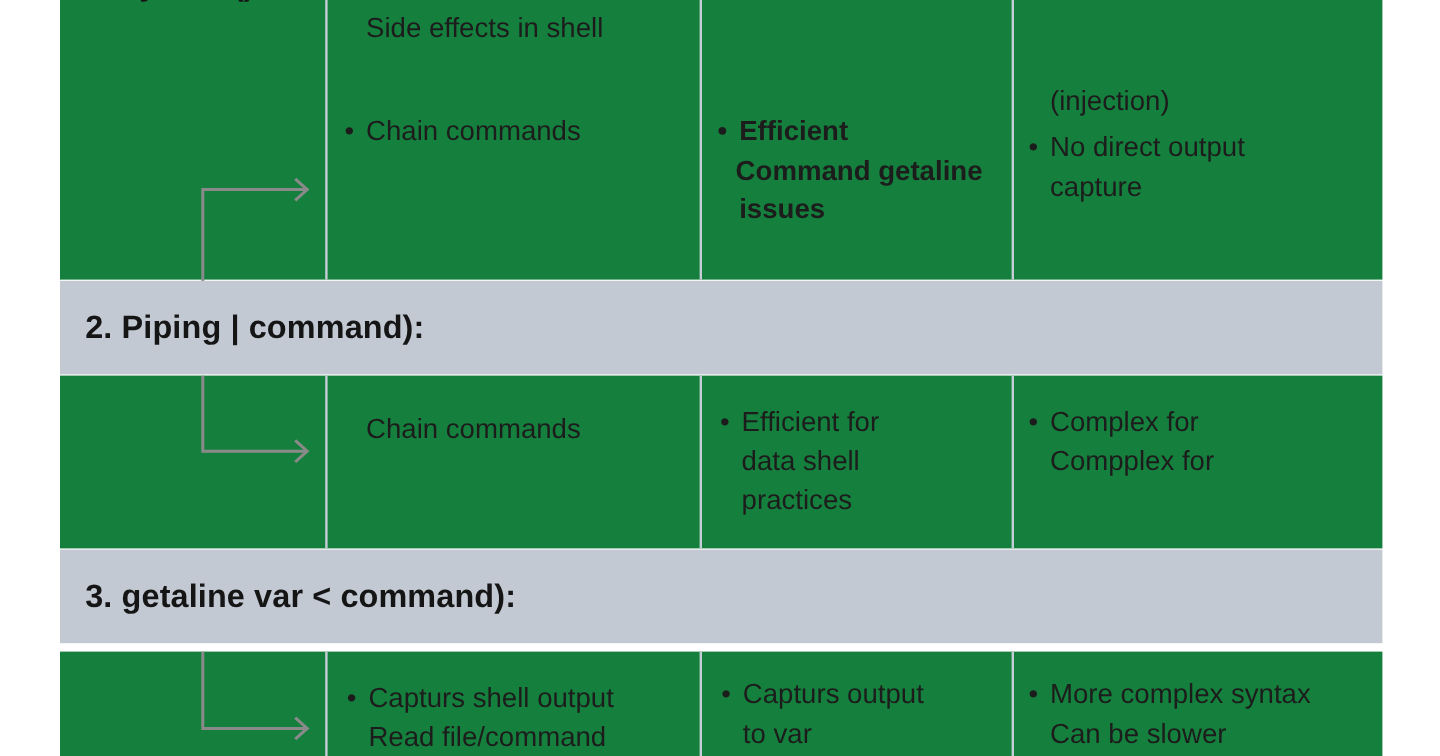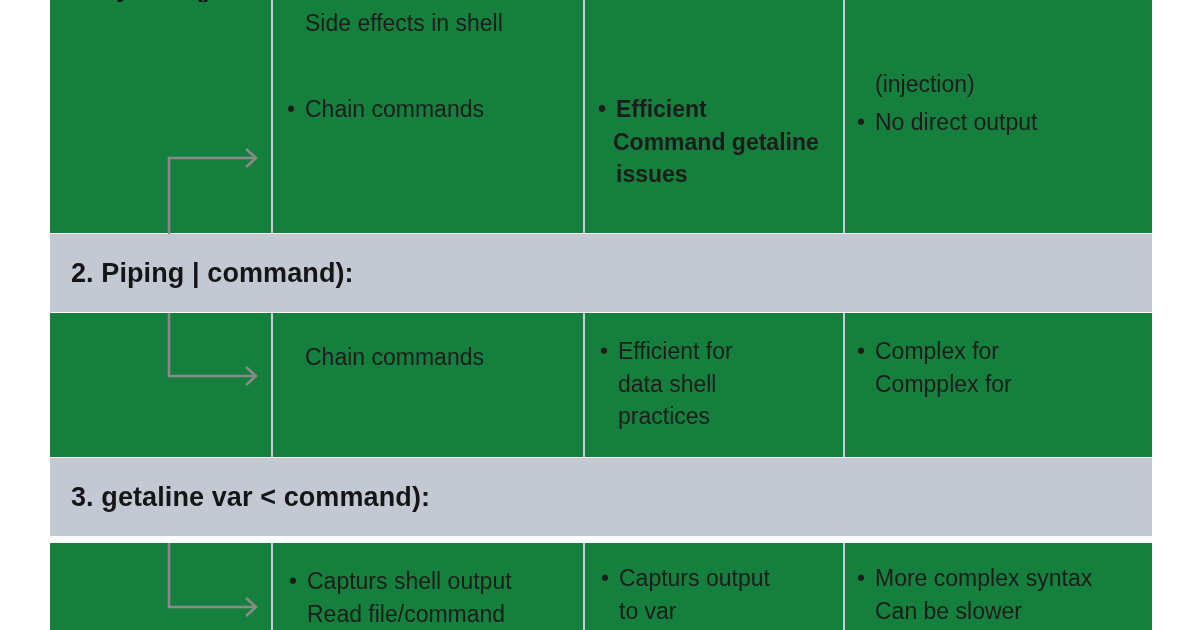--- a/index.html
+++ b/index.html
@@ -51,20 +51,21 @@
   <div class="cell" style="left:255px; top:93px;">
     <span class="line"><span class="bullet">•</span><span>Chain commands</span></span>
   </div>
   <div class="cell" style="left:566px; top:93px;font-weight:bold;">
     <span class="line"><span class="bullet">•</span><span>Efficient</span></span>
     <span class="line" style="margin-left:-3px;">Command getaline</span>
     <span class="line">issues</span>
   </div>
   <div class="cell" style="left:825px; top:106px;">
     <span class="line"><span class="bullet">•</span><span>No direct output</span></span>
+    <span class="line">capture</span>
   </div>
 </div>
 
 <div class="panel hdr-row" style="top:234px; height:78px;text-align:center;">
   <span class="hdr-title">2. Piping | command):</span>
 </div>
 
 <div class="panel body-row" style="top:313px; height:144px;">
   <div class="vdiv" style="left:221px;"></div>
   <div class="vdiv" style="left:533px;"></div>

